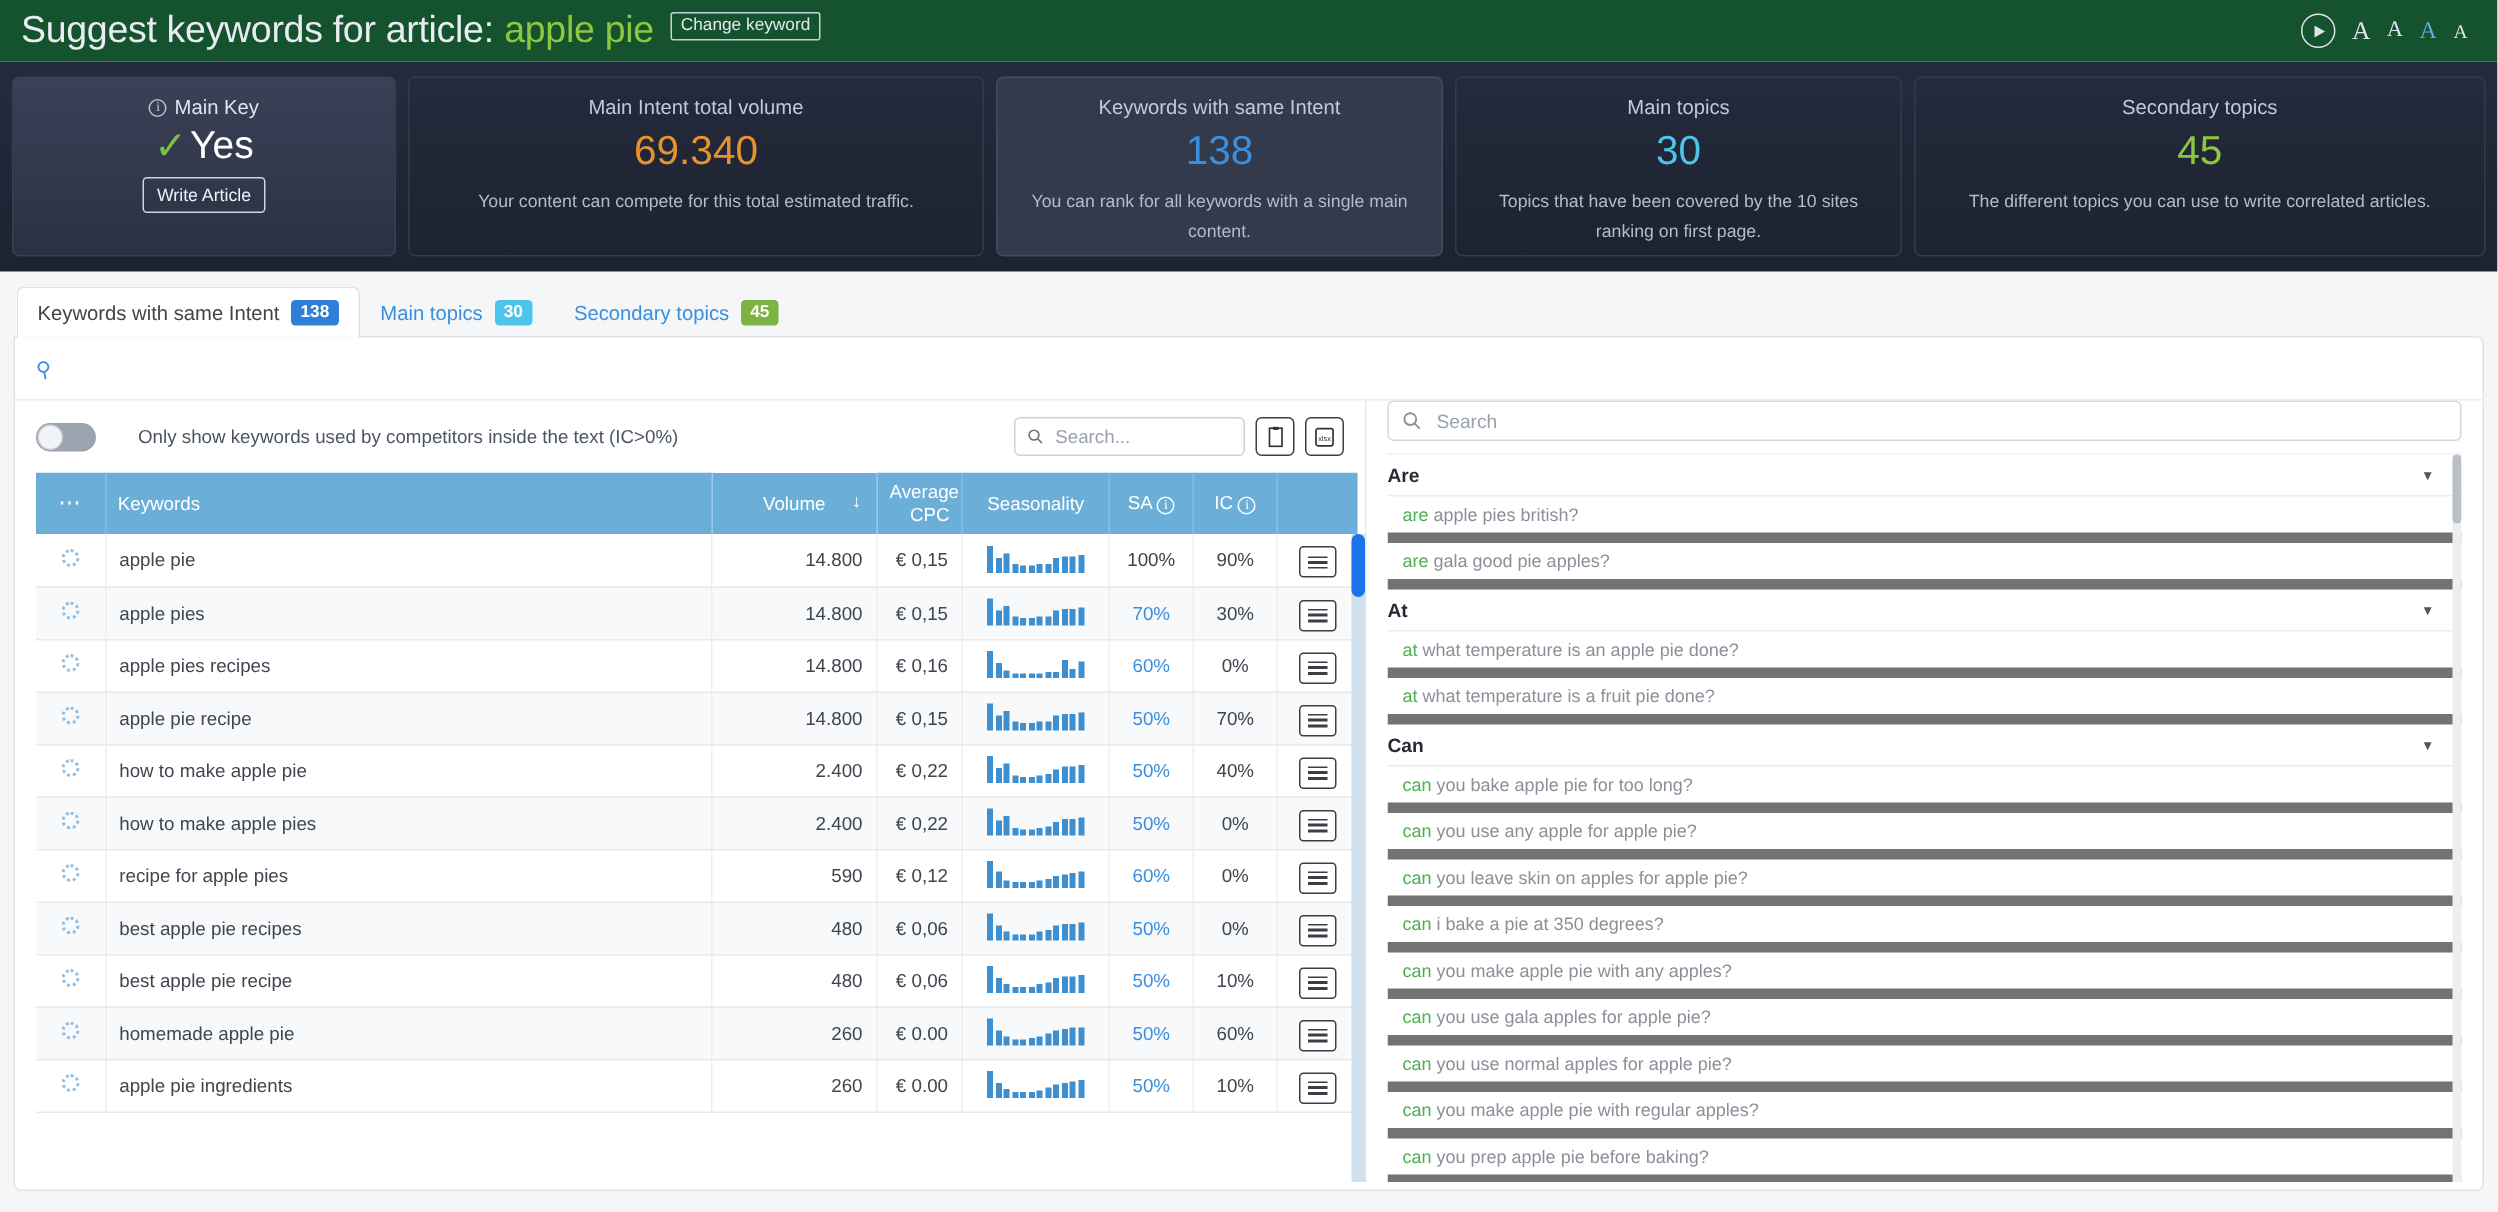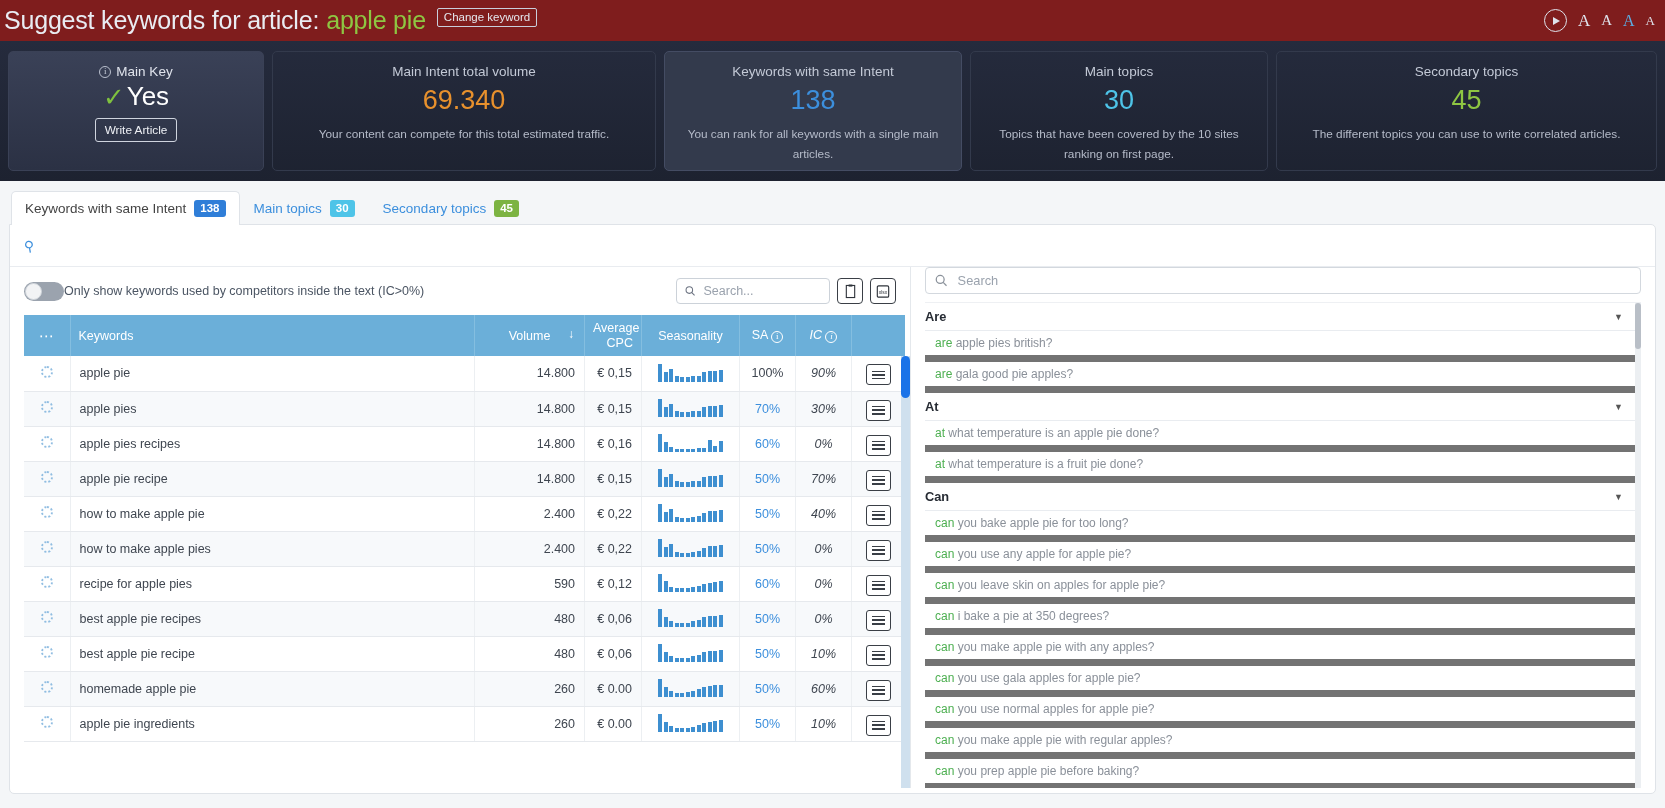--- a/index.html
+++ b/index.html
@@ -8,23 +8,23 @@
     width: 1665px; height: 808px;
     font-family: "Liberation Sans", sans-serif;
     background: #f4f6f8;
     overflow: hidden;
     color: #333;
   }
 
   
   .topbar {
     height: 41px;
-    background: #7f1d1d;
+    background: #14532d;
     display: flex; align-items: center;
-    padding: 0 4px;
+    padding: 0 14px;
     position: relative;
     justify-content: flex-end;
   }
   .topbar-title {
     font-size: 25px; color: #e9ecf2; font-weight: 400;
     white-space: nowrap;
     letter-spacing: -0.2px;
   }
   .topbar-keyword { color: #8ec642; margin-left: 7px; }
   .change-kw-btn {
@@ -171,21 +171,21 @@
   }
   .switch {
     width: 40px; height: 19px; border-radius: 10px;
     background: #9ba3ae; position: relative; cursor: pointer; flex: none;
   }
   .switch .knob {
     position: absolute; left: 1px; top: 1px;
     width: 17px; height: 17px; border-radius: 50%;
     background: #f2f3f5; border: 1px solid #cfd4da;
   }
-  .switch-label { font-size: 12.5px; color: #4b5563; margin-left: 0; }
+  .switch-label { font-size: 12.5px; color: #4b5563; margin-left: 28px; }
   .toolbar-right { margin-left: auto; display: flex; align-items: center; gap: 7px; }
   .search-box {
     width: 154px; height: 26px;
     border: 1px solid #ccd2d9; border-radius: 4px;
     display: flex; align-items: center; gap: 6px; padding: 0 8px;
     background: #fff;
   }
   .search-box input {
     border: none; outline: none; font-size: 12.5px;
     font-family: "Liberation Sans", sans-serif;
@@ -214,21 +214,21 @@
     border-right: 1px solid #eceff2;
     padding: 0 9px; vertical-align: middle;
   }
   tr.alt td { background: #f7f9fb; }
   .c-dots { width: 46px; text-align: center; }
   .c-kw { width: 405px; }
   .c-vol { width: 110px; text-align: right; }
   .c-cpc { width: 57px; text-align: right; }
   .c-sea { width: 98px; text-align: center; }
   .c-sa  { width: 56px; text-align: center; }
-  .c-ic  { width: 56px; text-align: center; font-style: italic; }
+  .c-ic  { width: 56px; text-align: center; }
   .c-act { width: 53px; text-align: center; }
   th.c-vol { text-align: center; position: relative; }
   .sort-arrow { position: absolute; right: 10px; top: 12px; font-size: 12px; }
   .th-2line { line-height: 1.15; }
   .spinner {
     display: inline-block; width: 12px; height: 12px;
     border-radius: 50%;
     border: 2px dotted #7fb3dd;
     opacity: .85;
   }
@@ -333,21 +333,21 @@
 
   <div class="card c2">
     <div class="card-title">Main Intent total volume</div>
     <div class="card-value v-orange">69.340</div>
     <div class="card-desc">Your content can compete for this total estimated traffic.</div>
   </div>
 
   <div class="card c3">
     <div class="card-title">Keywords with same Intent</div>
     <div class="card-value v-blue">138</div>
-    <div class="card-desc">You can rank for all keywords with a single main articles.</div>
+    <div class="card-desc">You can rank for all keywords with a single main content.</div>
   </div>
 
   <div class="card c4">
     <div class="card-title">Main topics</div>
     <div class="card-value v-cyan">30</div>
     <div class="card-desc">Topics that have been covered by the 10 sites ranking on first page.</div>
   </div>
 
   <div class="card c5">
     <div class="card-title">Secondary topics</div>

